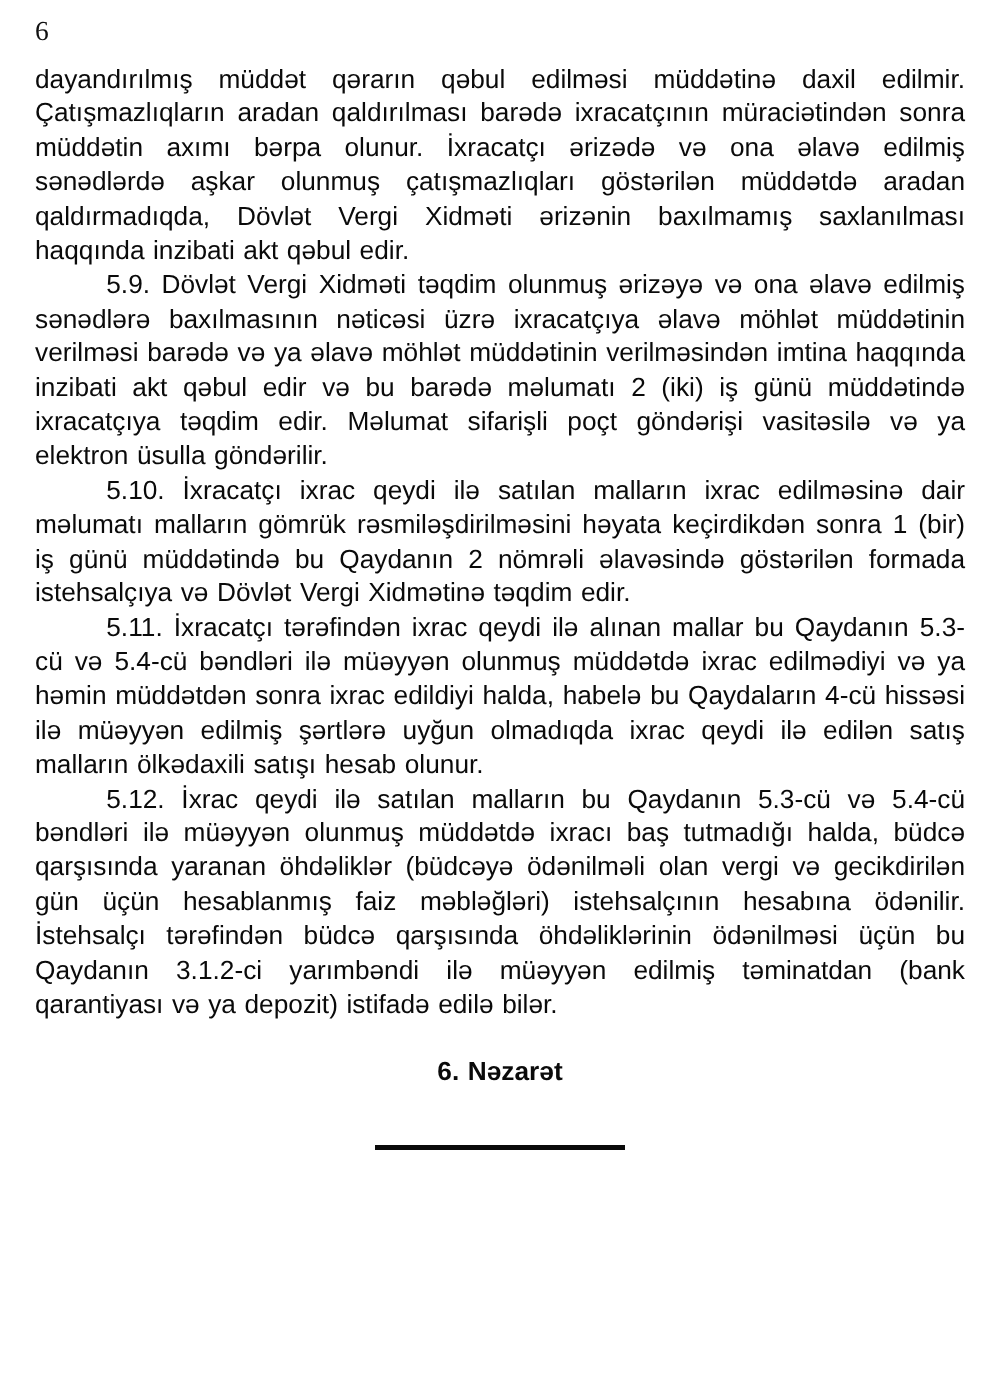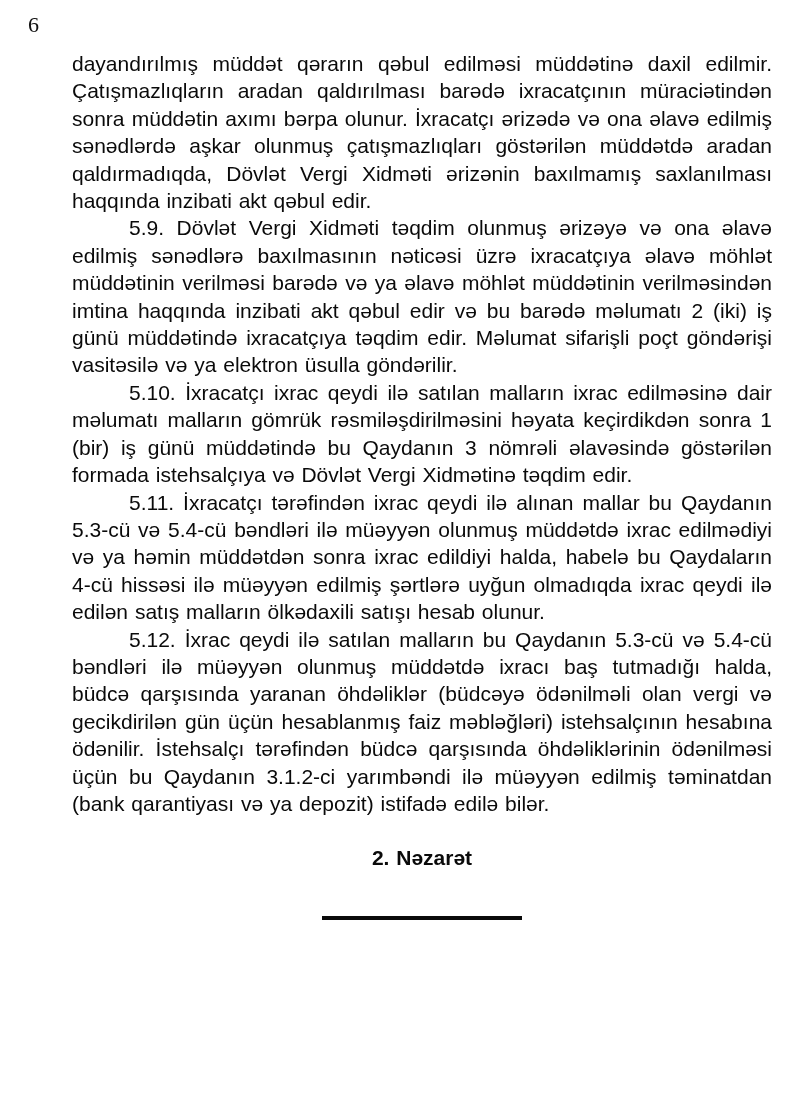--- a/index.html
+++ b/index.html
@@ -23,21 +23,20 @@
     font-size: 22px;
     line-height: 26px;
     margin: 2px 0 12px 0;
     color: #111111;
   }
   .body-text {
     font-size: 21px;
     line-height: 27.4px;
     text-align: justify;
     word-spacing: 1px;
-    margin-left: 44px;
   }
   .para {
     margin: 0;
     text-indent: 57px;
   }
   .para.no-indent {
     text-indent: 0;
   }
   .section-heading {
     font-size: 21px;
@@ -60,26 +59,26 @@
 <div class="page">
 
   <div class="page-number">6</div>
 
   <div class="body-text">
 
     <p class="para no-indent">dayandırılmış müddət qərarın qəbul edilməsi müddətinə daxil edilmir. Çatışmazlıqların aradan qaldırılması barədə ixracatçının müraciətindən sonra müddətin axımı bərpa olunur. İxracatçı ərizədə və ona əlavə edilmiş sənədlərdə aşkar olunmuş çatışmazlıqları göstərilən müddətdə aradan qaldırmadıqda, Dövlət Vergi Xidməti ərizənin baxılmamış saxlanılması haqqında inzibati akt qəbul edir.</p>
 
     <p class="para">5.9. Dövlət Vergi Xidməti təqdim olunmuş ərizəyə və ona əlavə edilmiş sənədlərə baxılmasının nəticəsi üzrə ixracatçıya əlavə möhlət müddətinin verilməsi barədə və ya əlavə möhlət müddətinin verilməsindən imtina haqqında inzibati akt qəbul edir və bu barədə məlumatı 2 (iki) iş günü müddətində ixracatçıya təqdim edir. Məlumat sifarişli poçt göndərişi vasitəsilə və ya elektron üsulla göndərilir.</p>
 
-    <p class="para">5.10. İxracatçı ixrac qeydi ilə satılan malların ixrac edilməsinə dair məlumatı malların gömrük rəsmiləşdirilməsini həyata keçirdikdən sonra 1 (bir) iş günü müddətində bu Qaydanın 3 nömrəli əlavəsində göstərilən formada istehsalçıya və Dövlət Vergi Xidmətinə təqdim edir.</p>
+    <p class="para">5.10. İxracatçı ixrac qeydi ilə satılan malların ixrac edilməsinə dair məlumatı malların gömrük rəsmiləşdirilməsini həyata keçirdikdən sonra 1 (bir) iş günü müddətində bu Qaydanın 2 nömrəli əlavəsində göstərilən formada istehsalçıya və Dövlət Vergi Xidmətinə təqdim edir.</p>
 
     <p class="para">5.11. İxracatçı tərəfindən ixrac qeydi ilə alınan mallar bu Qaydanın 5.3-cü və 5.4-cü bəndləri ilə müəyyən olunmuş müddətdə ixrac edilmədiyi və ya həmin müddətdən sonra ixrac edildiyi halda, habelə bu Qaydaların 4-cü hissəsi ilə müəyyən edilmiş şərtlərə uyğun olmadıqda ixrac qeydi ilə edilən satış malların ölkədaxili satışı hesab olunur.</p>
 
     <p class="para">5.12. İxrac qeydi ilə satılan malların bu Qaydanın 5.3-cü və 5.4-cü bəndləri ilə müəyyən olunmuş müddətdə ixracı baş tutmadığı halda, büdcə qarşısında yaranan öhdəliklər (büdcəyə ödənilməli olan vergi və gecikdirilən gün üçün hesablanmış faiz məbləğləri) istehsalçının hesabına ödənilir. İstehsalçı tərəfindən büdcə qarşısında öhdəliklərinin ödənilməsi üçün bu Qaydanın 3.1.2-ci yarımbəndi ilə müəyyən edilmiş təminatdan (bank qarantiyası və ya depozit) istifadə edilə bilər.</p>
 
-    <h2 class="section-heading">2. Nəzarət</h2>
+    <h2 class="section-heading">6. Nəzarət</h2>
 
 
     <div class="end-rule"></div>
 
   </div>
 
 </div>
 
 </body></html>

